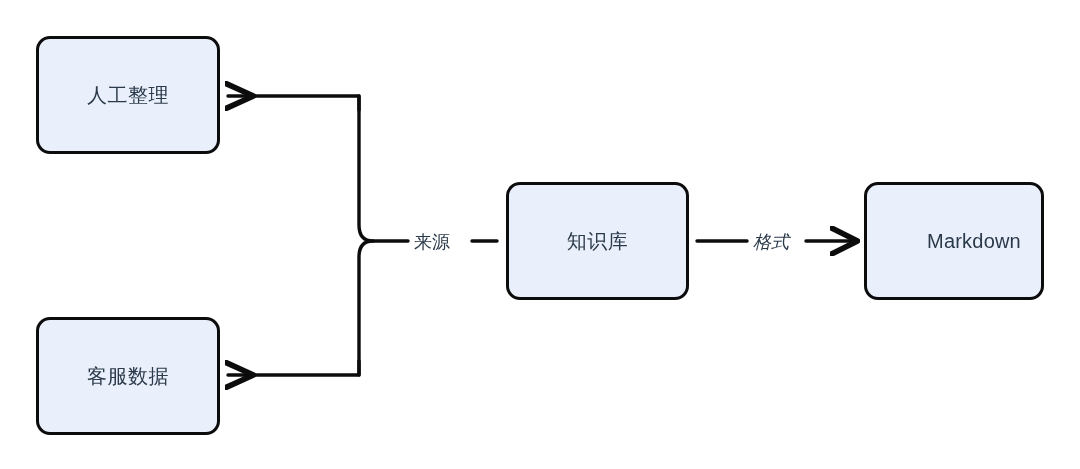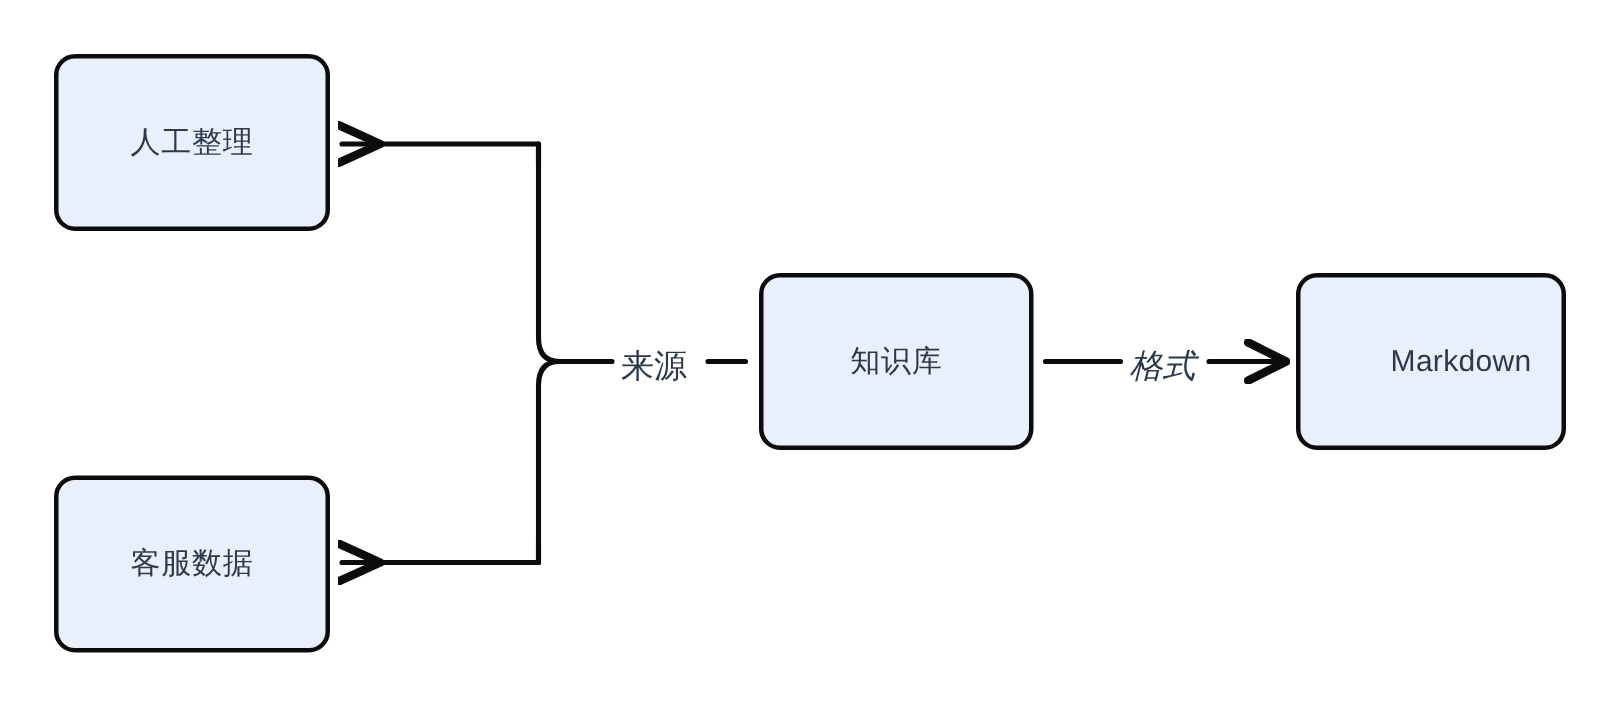--- a/index.html
+++ b/index.html
@@ -44,21 +44,21 @@
     white-space: nowrap;
     user-select: none;
   }
   .node-label.latin {
     font-size: 20px;
     letter-spacing: 0.2px;
   }
   .edge-label {
     position: absolute;
     color: #2b3a4a;
-    font-size: 22px;
+    font-size: 18px;
     line-height: 1;
     white-space: nowrap;
     background: #ffffff;
     padding: 2px 4px;
     user-select: none;
   }
   #node-manual      { left: 36px;  top: 36px;  width: 184px; height: 118px; }
   #node-support     { left: 36px;  top: 317px; width: 184px; height: 118px; }
   #node-kb          { left: 506px; top: 182px; width: 183px; height: 118px; }
   #node-markdown    { left: 864px; top: 182px; width: 180px; height: 118px; padding-left: 40px; }

